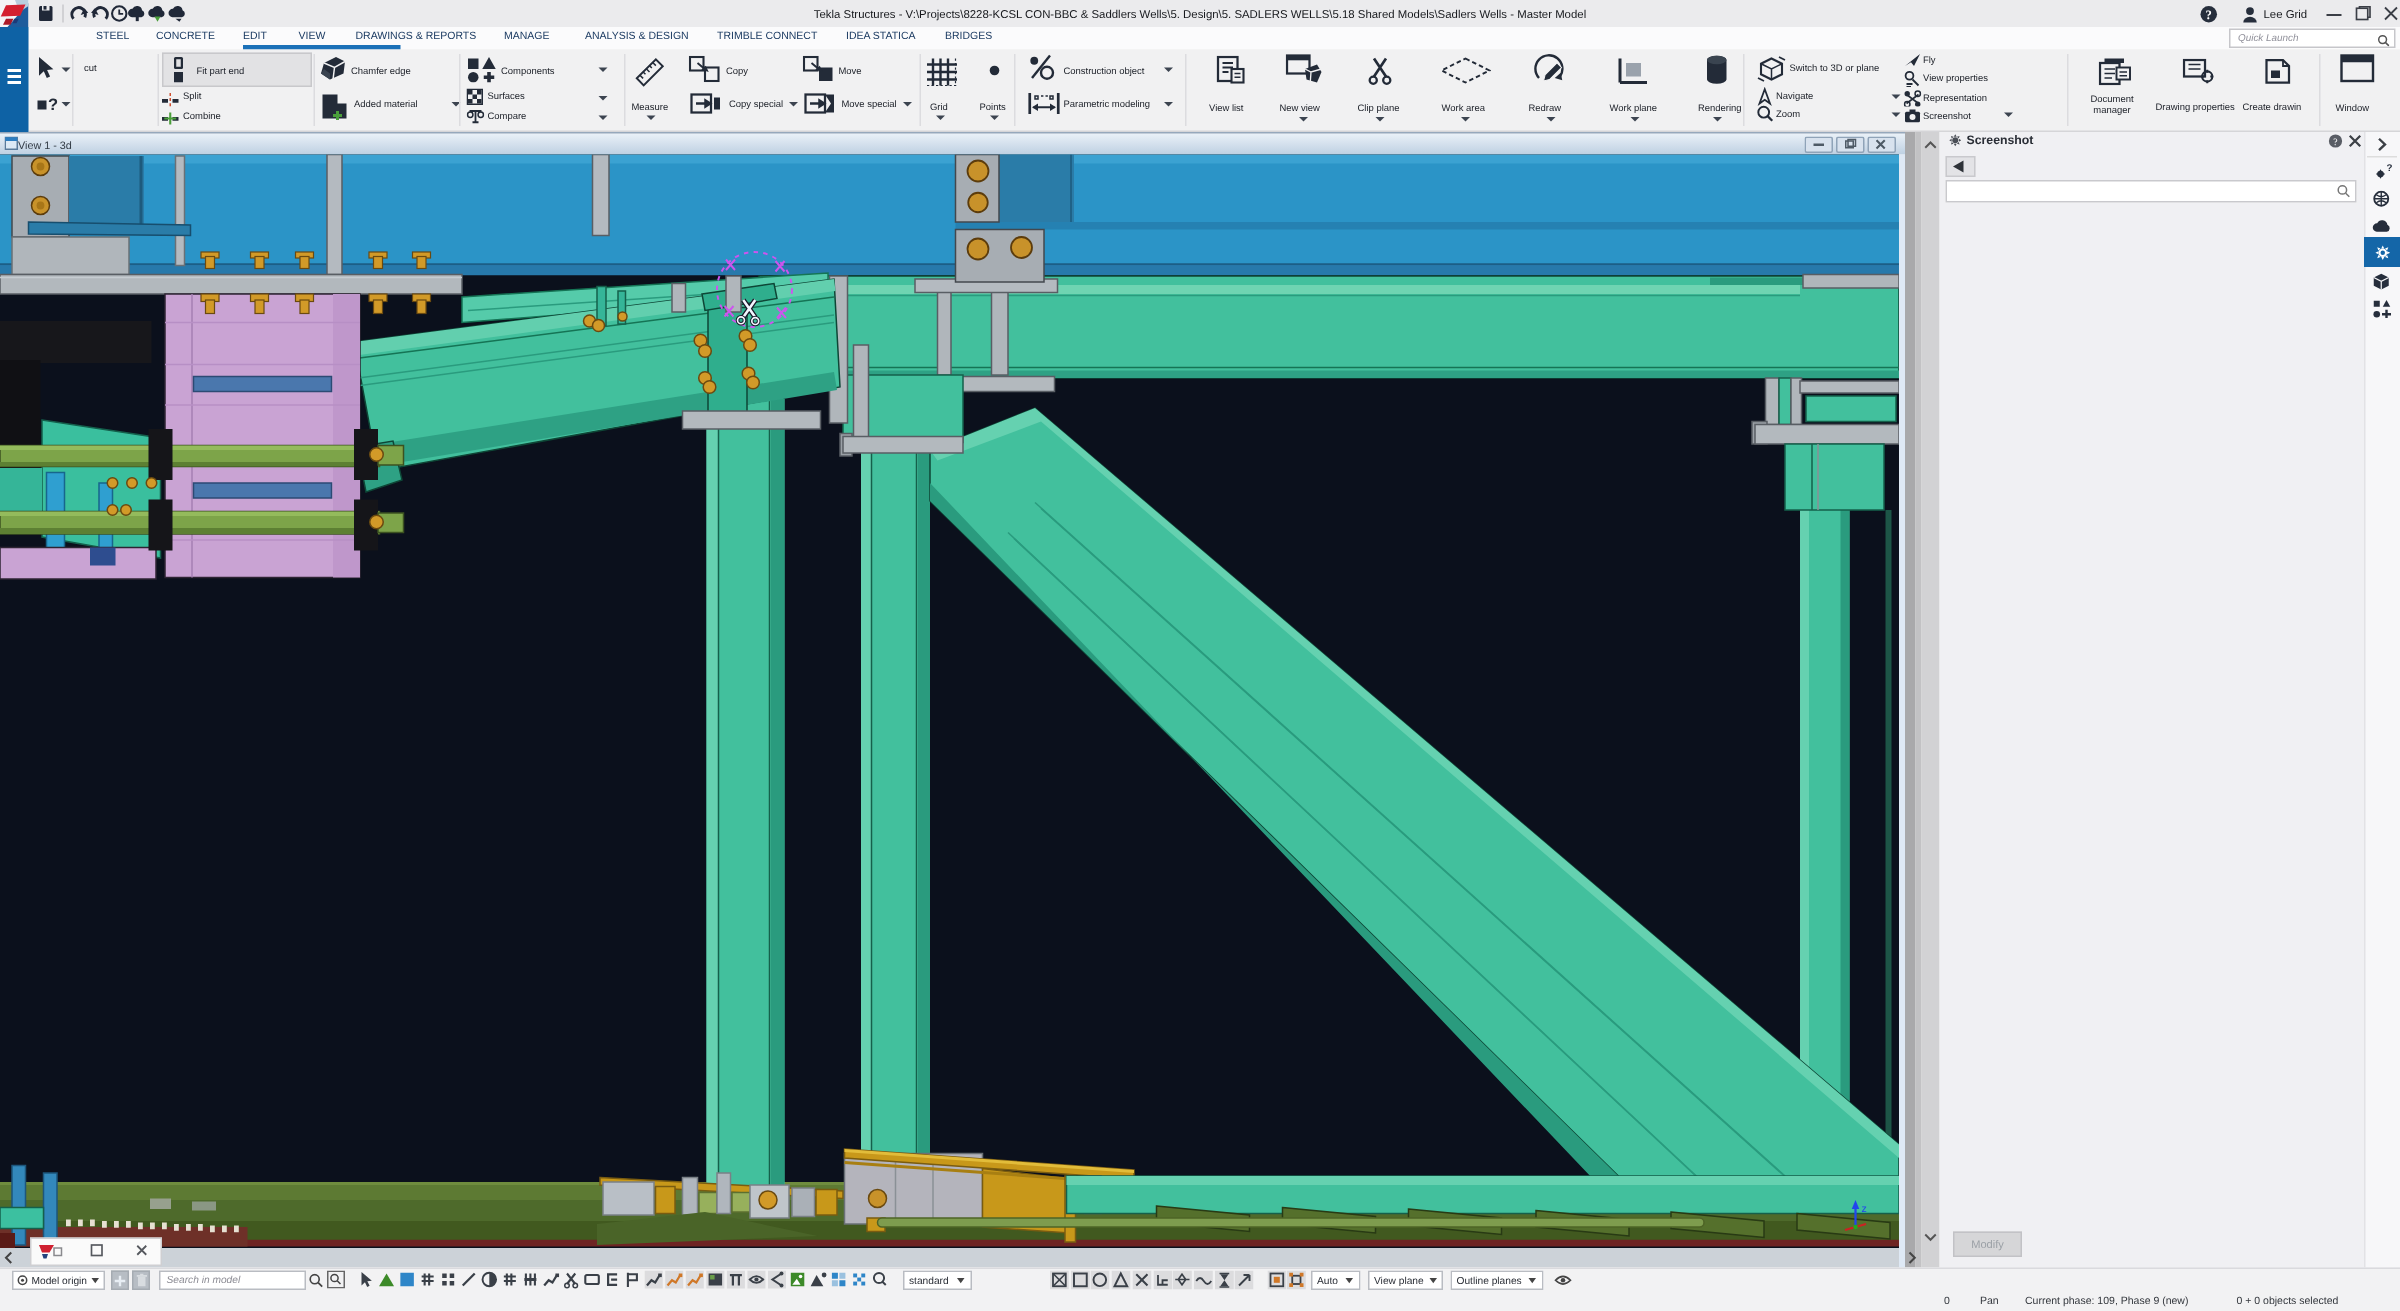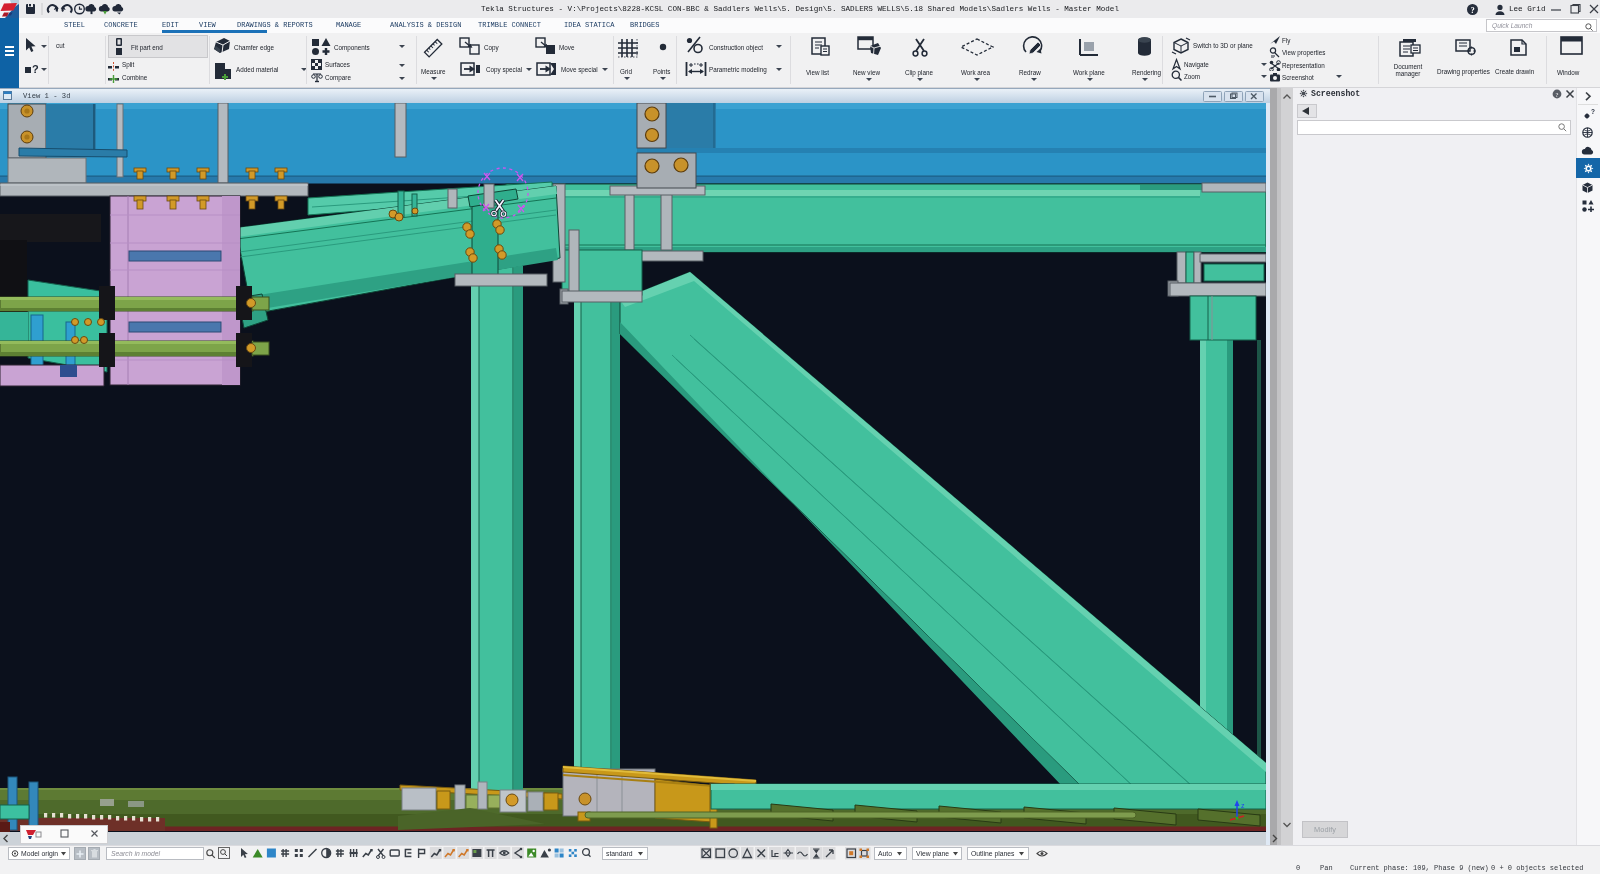--- a/index.html
+++ b/index.html
@@ -1,18 +1,18 @@
 <!DOCTYPE html>
 <html><head>
 <meta charset="utf-8">
 <style>
 * { margin:0; padding:0; box-sizing:border-box; }
 html,body { width:1600px; height:874px; overflow:hidden; background:#f2f2f3; font-family:"Liberation Sans", sans-serif; }
 .abs { position:absolute; }
-.t { position:absolute; white-space:nowrap;font-family:Liberation Mono, monospace; }
+.t { position:absolute; white-space:nowrap; }
 .sep { position:absolute; width:1px; background:#dcdcdf; top:36px; height:48px; }
 .car { position:absolute; width:0; height:0; border-left:3px solid transparent; border-right:3px solid transparent; border-top:3.5px solid #3c4450; }
 .lbl { position:absolute; font-size:6.3px; color:#20242c; white-space:nowrap; }
 </style>
 </head>
 <body>
 
 <div class="abs" style="left:0;top:0;width:1600px;height:18px;background:#ebebed;"></div>
 
 <svg class="abs" style="left:0;top:0;" width="19" height="18">
@@ -379,21 +379,21 @@
       <rect x="1" y="1" width="21" height="4.5" fill="#232b38"></rect>
     </svg>
 <div class="lbl" style="left:1557px;top:69px;">Window</div>
 </div>
 
 <div class="abs" style="left:0;top:88px;width:1270px;height:15px;background:linear-gradient(#eaf1f8,#bed0e2);border-top:1px solid #96a8bc;"></div>
 <svg class="abs" style="left:3px;top:91px;" width="10" height="10">
     <rect x="0.5" y="0.5" width="8" height="8" fill="#dce9f5" stroke="#5a7a9a"></rect>
     <rect x="0.5" y="0.5" width="8" height="2.5" fill="#2d7dc0"></rect>
   </svg>
-<div class="t" style="left:23px;top:92px;font-size:7.2px;color:#333c46;">View 1 - 3d</div>
+<div class="t" style="left:12px;top:92px;font-size:7.2px;color:#333c46;">View 1 - 3d</div>
 <svg class="abs" style="left:1203px;top:91px;" width="62" height="11">
  <g stroke="#8fa3b8" fill="#d8e2ee">
       <rect x="0.5" y="0.5" width="18" height="10" rx="1"></rect>
       <rect x="21.5" y="0.5" width="18" height="10" rx="1"></rect>
       <rect x="42.5" y="0.5" width="18" height="10" rx="1"></rect>
     </g>
  <g stroke="#4e5a66" fill="none">
       <line x1="6" y1="5.5" x2="13" y2="5.5" stroke-width="1.6"></line>
       <rect x="27.5" y="3" width="5" height="4.5"></rect>
       <rect x="29" y="2" width="5" height="4.5"></rect>

